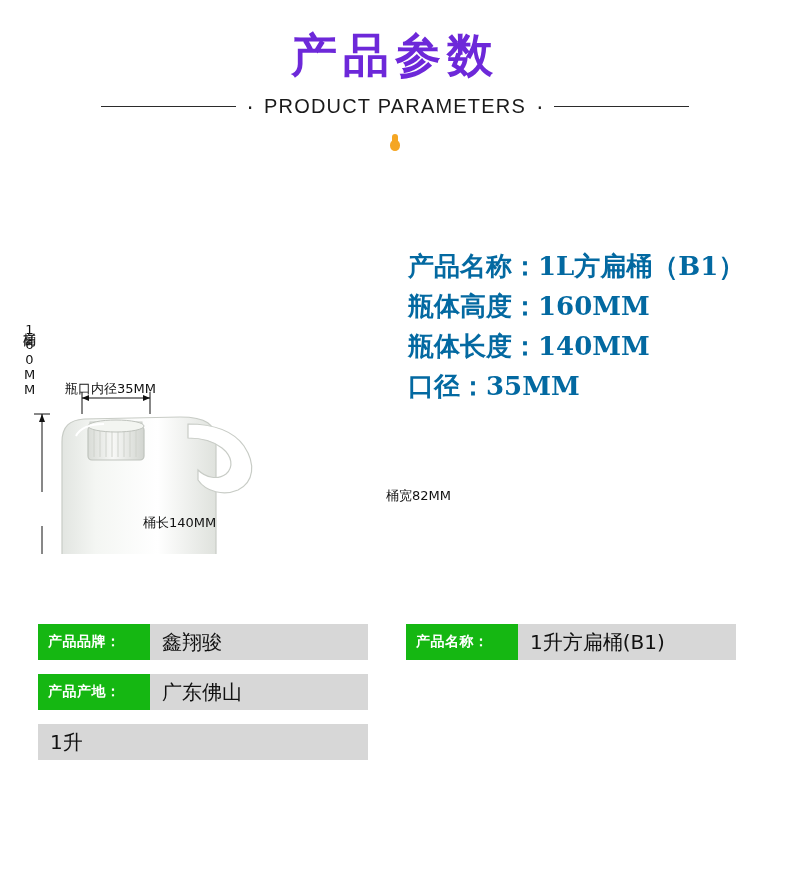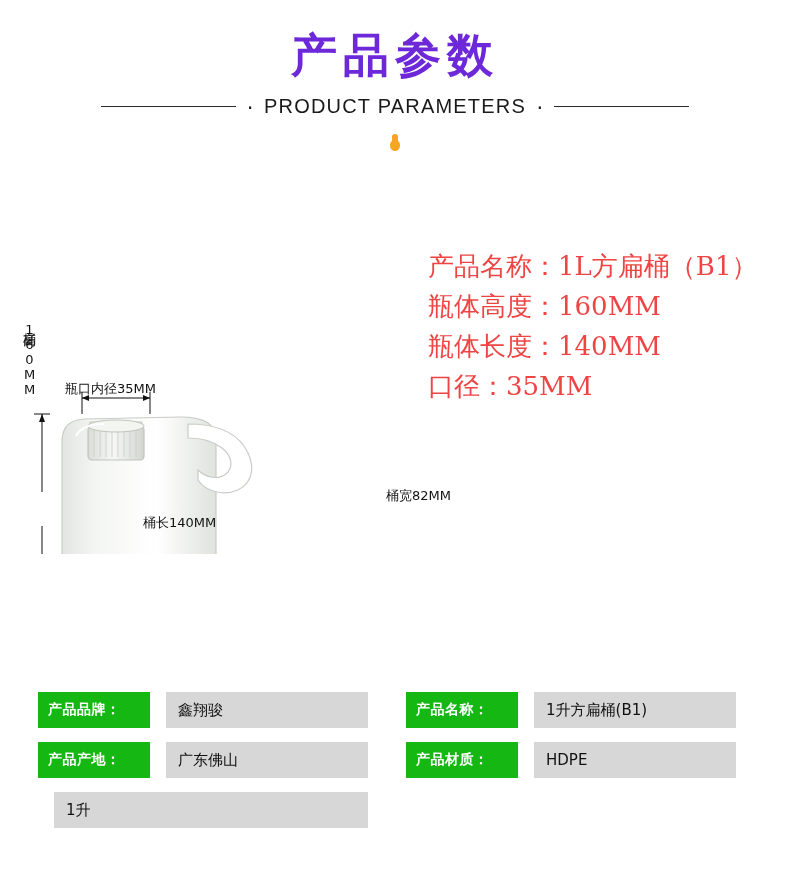--- a/index.html
+++ b/index.html
@@ -108,36 +108,37 @@
     left: 2px; top: 148px;
     writing-mode: vertical-rl;
     text-orientation: upright;
     letter-spacing: 0px;
     line-height: 14px;
   }
 
   
   .specs {
     position: absolute;
-    left: 428px;
+    left: 408px;
     top: 72px;
     font-family: "DejaVu Serif", serif;
-    color: #ef4444;
+    color: #0369a1;
+    font-weight: bold;
   }
   .spec-line {
     font-size: 26px;
     line-height: 40px;
     white-space: nowrap;
   }
 
   
   .tables {
     position: absolute;
     left: 0;
-    top: 692px;
+    top: 624px;
     width: 790px;
     display: flex;
     gap: 38px;
     padding: 0 38px;
   }
   .tcol { width: 330px; }
   .trow {
     display: flex;
     height: 36px;
     margin-bottom: 14px;
@@ -151,26 +152,25 @@
     font-family: "DejaVu Sans", sans-serif;
     display: flex;
     align-items: center;
     padding-left: 10px;
     letter-spacing: 0.5px;
   }
   .tval {
     flex: 1;
     background: #d7d7d7;
     color: #111;
-    font-size: 15px;
+    font-size: 20px;
     font-family: "DejaVu Sans", sans-serif;
     display: flex;
     align-items: center;
     padding-left: 12px;
-    margin-left: 16px;
   }
   .trow.empty .tkey,
   .trow.empty .tval { background: transparent; }
 </style>
 </head>
 <body>
 
 <div class="page">
 
   <div class="header">
@@ -290,24 +290,20 @@
       <div class="trow">
         <div class="tval">1升</div>
       </div>
     </div>
 
     <div class="tcol">
       <div class="trow">
         <div class="tkey">产品名称：</div>
         <div class="tval">1升方扁桶(B1)</div>
       </div>
-      <div class="trow">
-        <div class="tkey">产品材质：</div>
-        <div class="tval">HDPE</div>
-      </div>
       <div class="trow empty">
         <div class="tkey"></div>
         <div class="tval"></div>
       </div>
     </div>
 
   </div>
 </div>
 
 </body></html>

